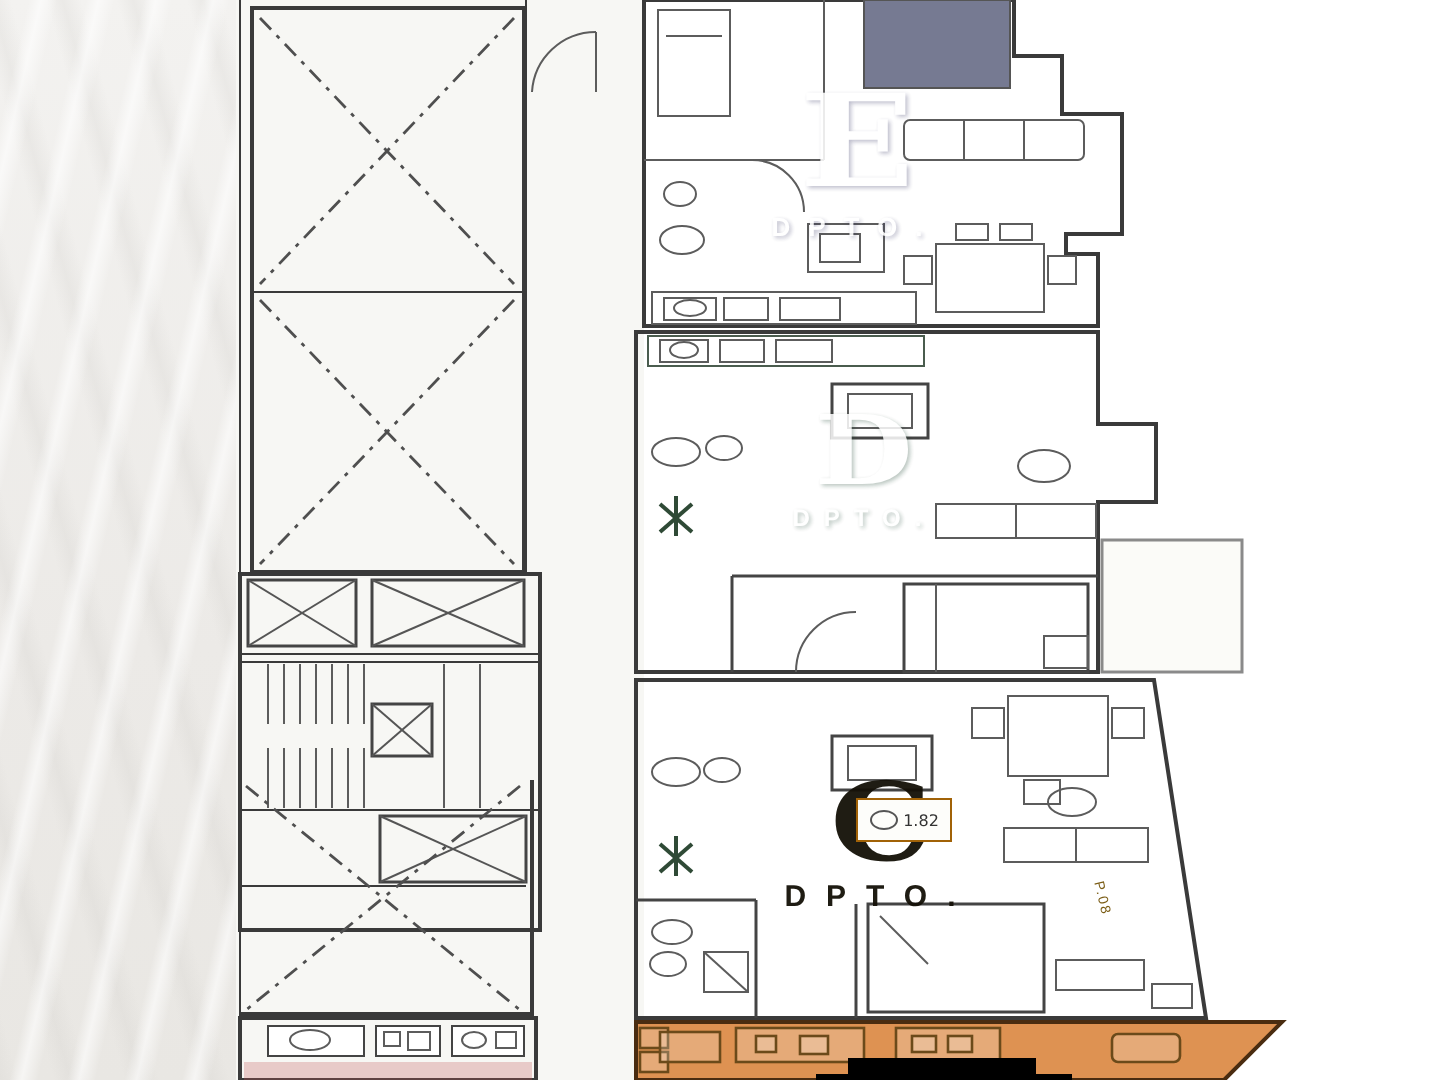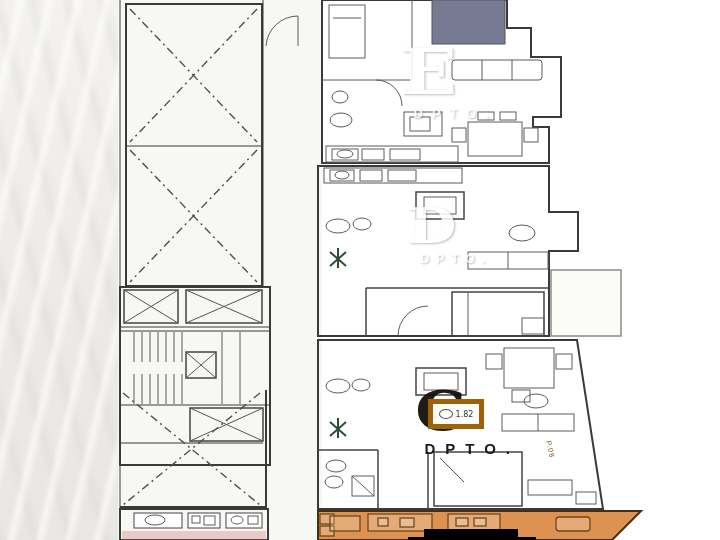--- a/index.html
+++ b/index.html
@@ -30,24 +30,24 @@
   .sub{font-family:"Liberation Sans", sans-serif;font-weight:bold;}
   #lbl-e{left:358px;top:40px;width:140px;opacity:.88;text-shadow:1px 1px 2px rgba(40,40,90,.35);}
   #lbl-e .big-letter{font-size:64px;}
   #lbl-e .sub{font-size:13px;letter-spacing:9px;margin-top:3px;}
   #lbl-d{left:372px;top:202px;width:120px;opacity:.85;text-shadow:1px 1px 2px rgba(20,60,40,.35);}
   #lbl-d .big-letter{font-size:48px;}
   #lbl-d .sub{font-size:12px;letter-spacing:7px;margin-top:3px;}
   #lbl-c{left:360px;top:384px;width:160px;opacity:.95;}
   #lbl-c .big-letter{font-size:54px;}
   #lbl-c .sub{font-size:15px;letter-spacing:10px;margin-top:3px;}
-  .sub{display:block;text-align:right;}
+  .sub{display:block;}
   
   #sink-unit{position:absolute;left:428px;top:399px;width:46px;height:20px;background:#fdfdfa;
-    border:5px solid #a16207;z-index:6;display:flex;align-items:center;justify-content:center;gap:3px;}
+    border:1px solid #a16207;z-index:6;display:flex;align-items:center;justify-content:center;gap:3px;}
   #sink-unit .oval{width:12px;height:8px;border:1px solid #555;border-radius:50%;}
   #sink-unit .txt{font-size:8px;color:#333;font-family:"DejaVu Sans", sans-serif;}
   
   #edge-note{position:absolute;left:552px;top:440px;width:34px;font-size:7px;color:#7a5c14;
     transform:rotate(77deg);transform-origin:left top;letter-spacing:1px;} .z4{z-index:4;}
 </style>
 </head>
 <body>
 
 <div id="canvas">

